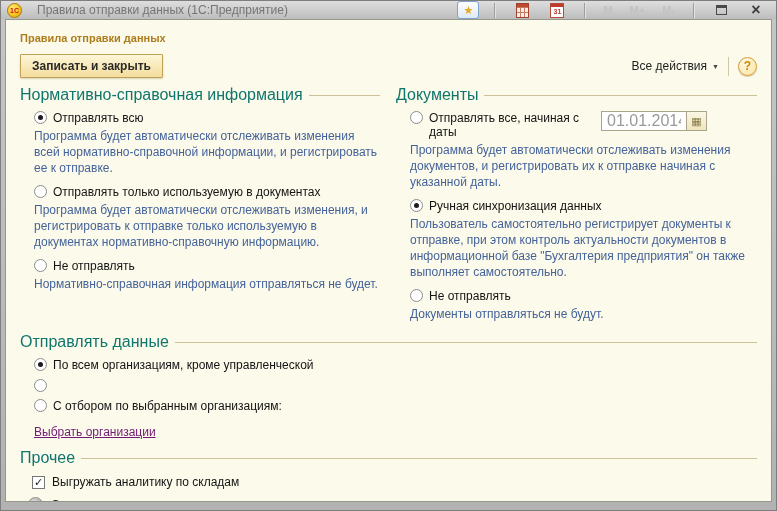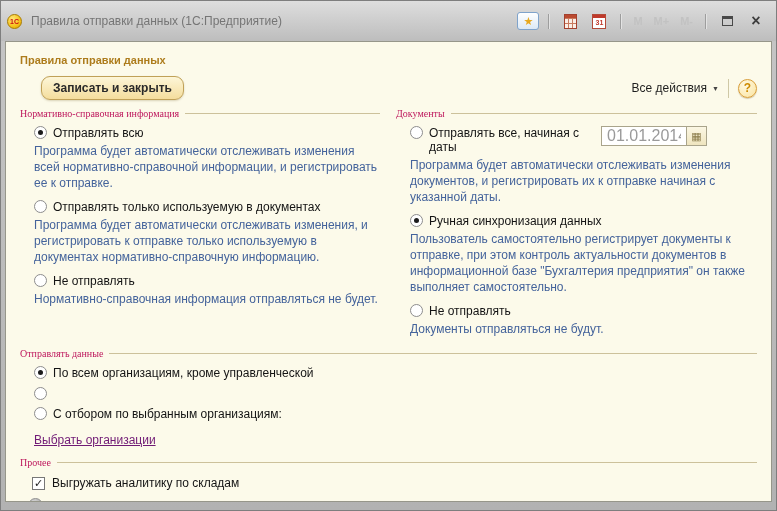--- a/index.html
+++ b/index.html
@@ -9,23 +9,23 @@
   .window {
     width:777px; height:511px;
     background:linear-gradient(#c6c6c6,#b2b2b2);
     border:1px solid #7e7e7e;
     display:flex; flex-direction:column;
     padding:0 4px 8px 4px;
   }
 
   
   .titlebar {
-    height:40px; margin:0 -4px; padding:0 8px 0 6px;
+    height:18px; margin:0 -4px; padding:0 8px 0 6px;
     background:linear-gradient(#dedede 0%, #cfcfcf 45%, #bdbdbd 100%);
-    display:flex; align-items:center; gap:5px; flex:none;
+    display:flex; align-items:center; gap:11px; flex:none;
   }
   .app-icon {
     width:15px; height:15px; border-radius:50%;
     background:radial-gradient(circle at 35% 30%, #ffe878, #f6c21a 60%, #d99b00);
     border:1px solid #a97c00;
     color:#cc1111; font-size:7px; font-weight:bold;
     display:flex; align-items:center; justify-content:center; flex:none;
   }
   .title-text { color:#757575; font-size:12px; margin-left:4px; flex:1;
     white-space:nowrap; overflow:hidden; }
@@ -61,39 +61,38 @@
     flex:1; background:#fcfaea; border:1px solid #96968a;
     padding:10px 14px 0 14px; overflow:hidden; position:relative;
   }
   .page-title { color:#ad7c1c; font-size:11px; font-weight:bold; margin:2px 0 10px 0; }
 
   .toolbar { display:flex; align-items:center; margin-bottom:8px; }
   .btn-save {
     font-family:"Liberation Sans", sans-serif;
     font-size:12px; font-weight:bold; color:#2a2a2a;
     background:linear-gradient(#fdf6d8,#f4dd9d);
-    border:1px solid #c0a158; border-radius:9px;
+    border:1px solid #c0a158; border-radius:1px;
     padding:4px 11px; box-shadow:0 1px 2px rgba(120,100,40,.25);
     cursor:pointer;
-    margin-left:21px;
   }
   .toolbar-spacer { flex:1; }
   .all-actions { display:flex; align-items:center; gap:5px; color:#1e1e1e; cursor:pointer; }
   .dd-arrow { font-size:7px; color:#444; }
   .tbar-sep { width:1px; height:19px; background:#cfc8a6; margin:0 9px; }
   .help-btn {
     width:19px; height:19px; border-radius:50%;
     background:radial-gradient(circle at 35% 30%, #fff8e0, #fae49f);
     border:1px solid #d89d39; color:#cd8a00; font-weight:bold; font-size:12px;
     display:flex; align-items:center; justify-content:center; cursor:pointer;
     box-shadow:0 1px 1px rgba(120,90,20,.3);
   }
 
   
-  .group-title { display:flex; align-items:center; color:#be185d; font-size:10px; margin-bottom:2px;font-family:Liberation Serif, serif; }
+  .group-title { display:flex; align-items:center; color:#0f766e; font-size:16px; margin-bottom:2px; }
   .group-title::after { content:""; flex:1; height:1px; background:#ccc19b; margin-left:6px; }
 
   .columns { display:flex; gap:16px; }
   .col-left { width:360px; flex:none; }
   .col-right { flex:1; }
 
   .option-row { display:flex; align-items:flex-start; gap:6px; margin:7px 0 3px 14px; color:#141414; }
   .radio {
     width:13px; height:13px; border-radius:50%;
     border:1px solid #8d8d8d; background:#fff; position:relative; flex:none; cursor:pointer;

